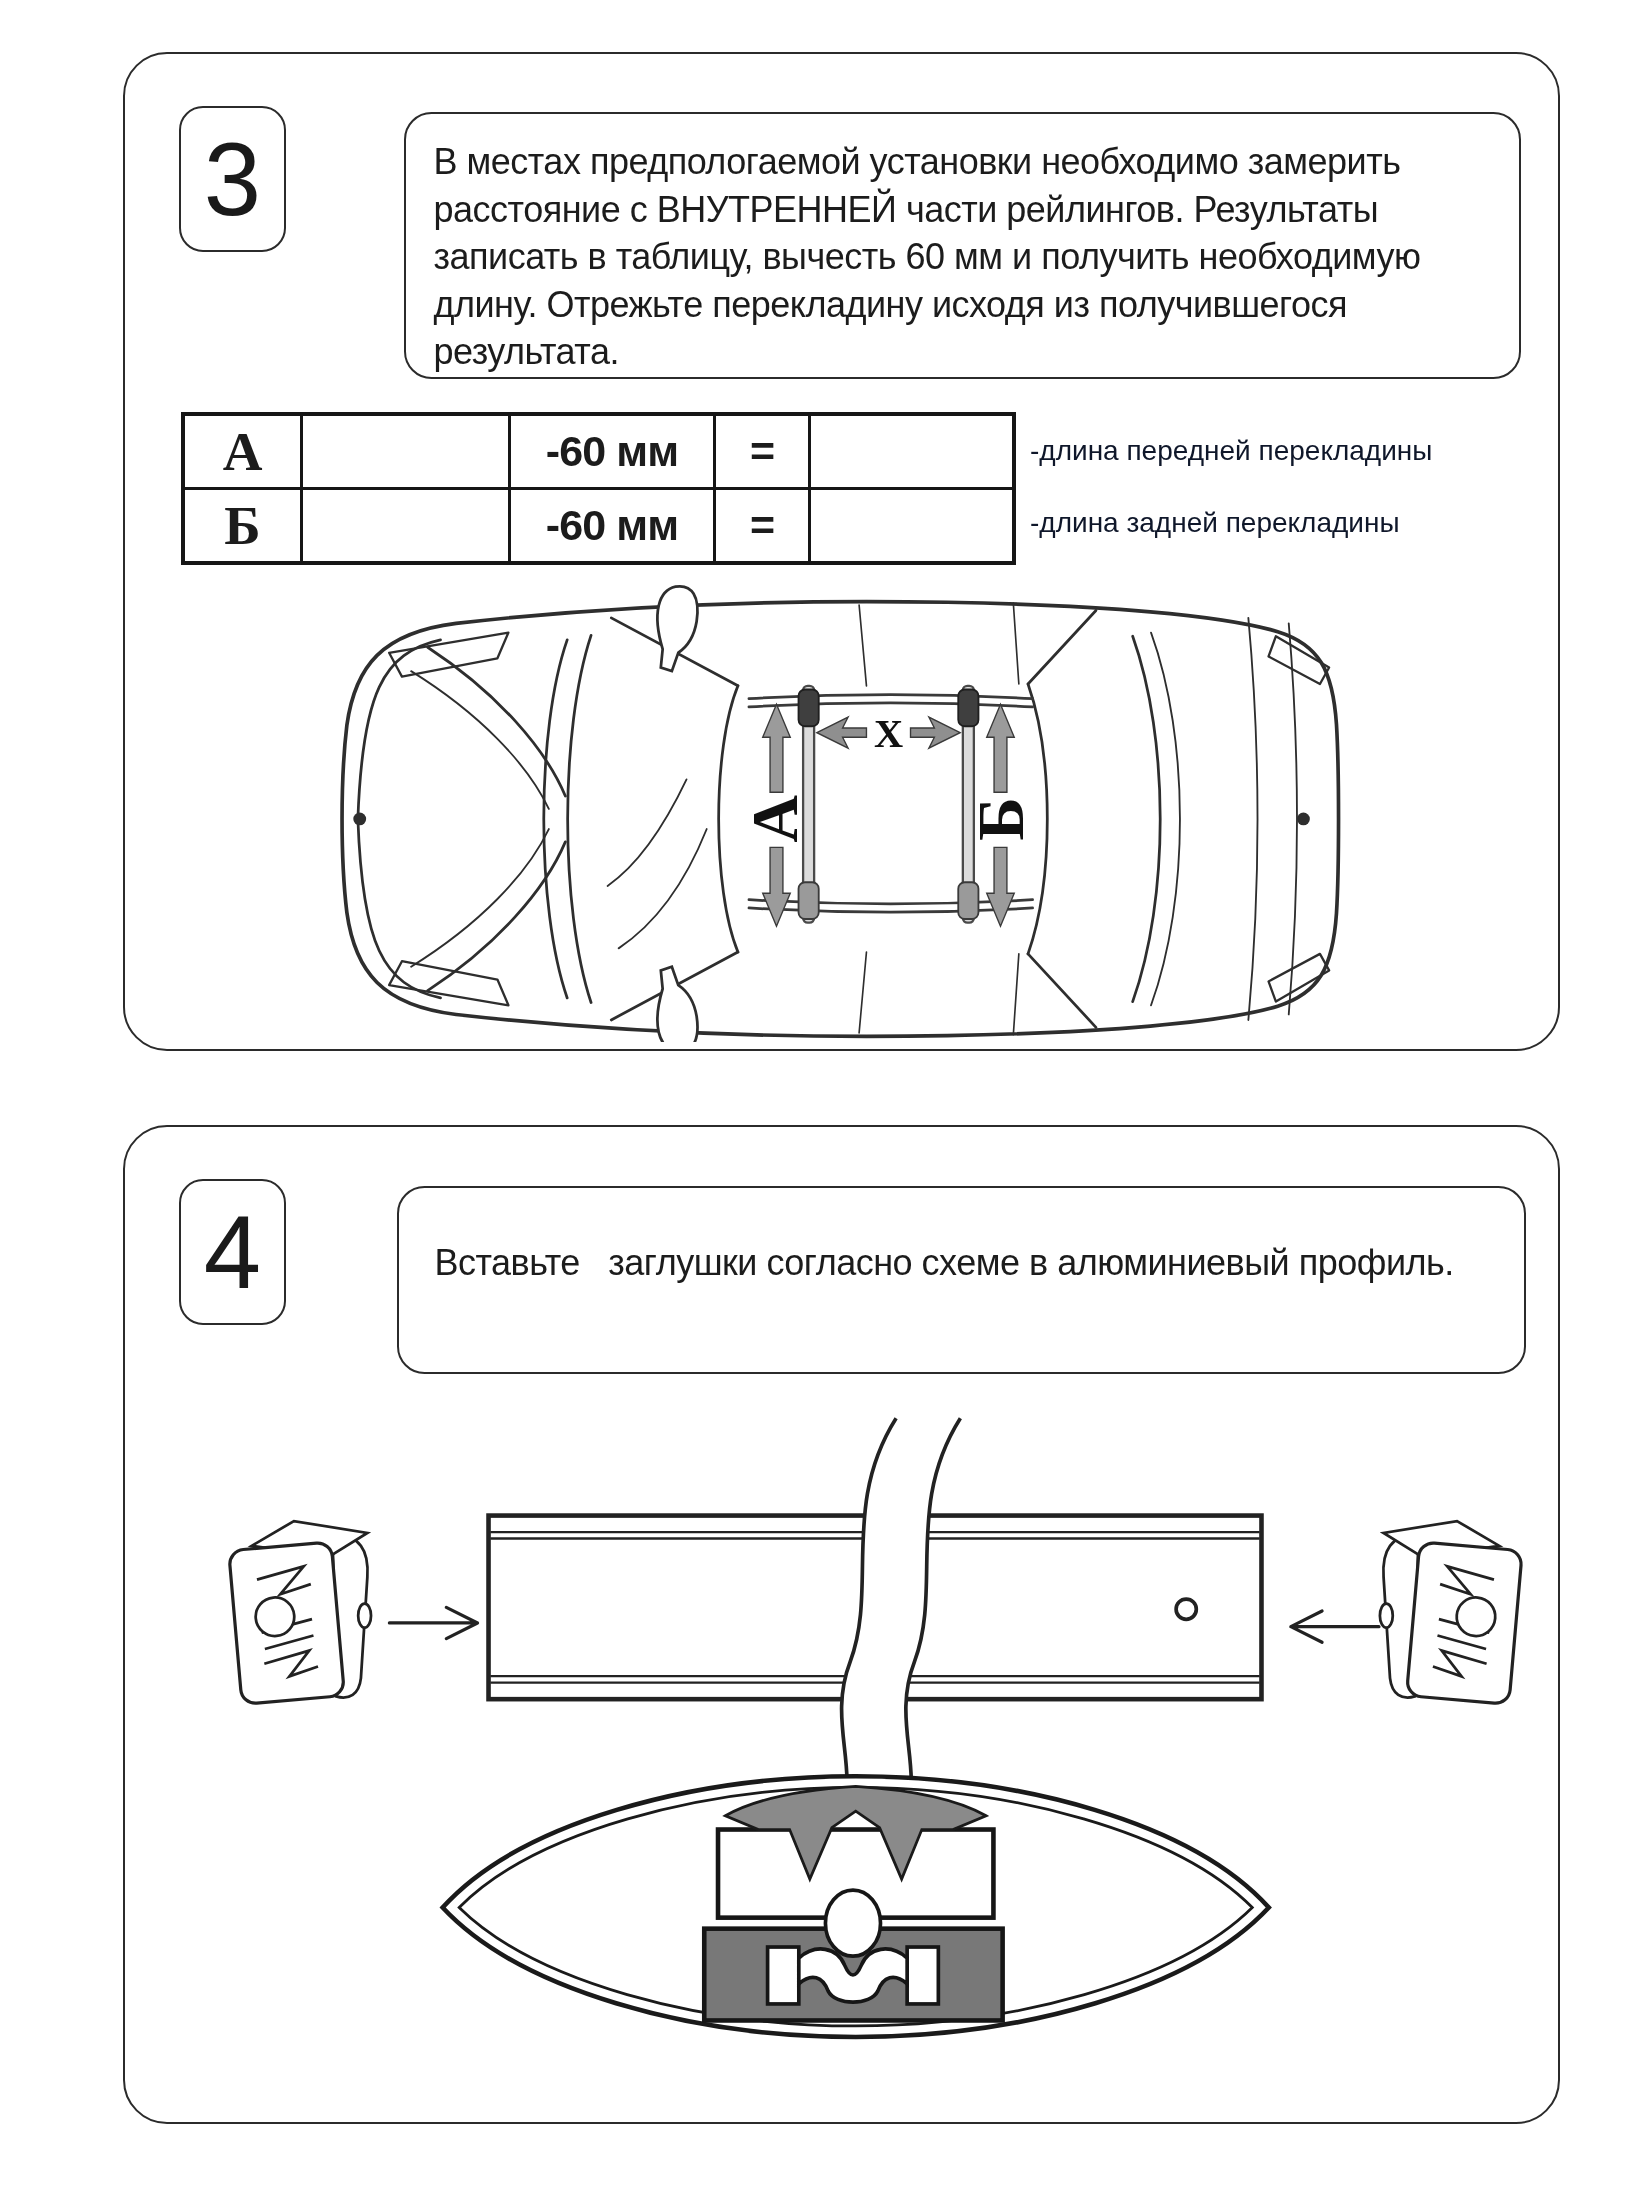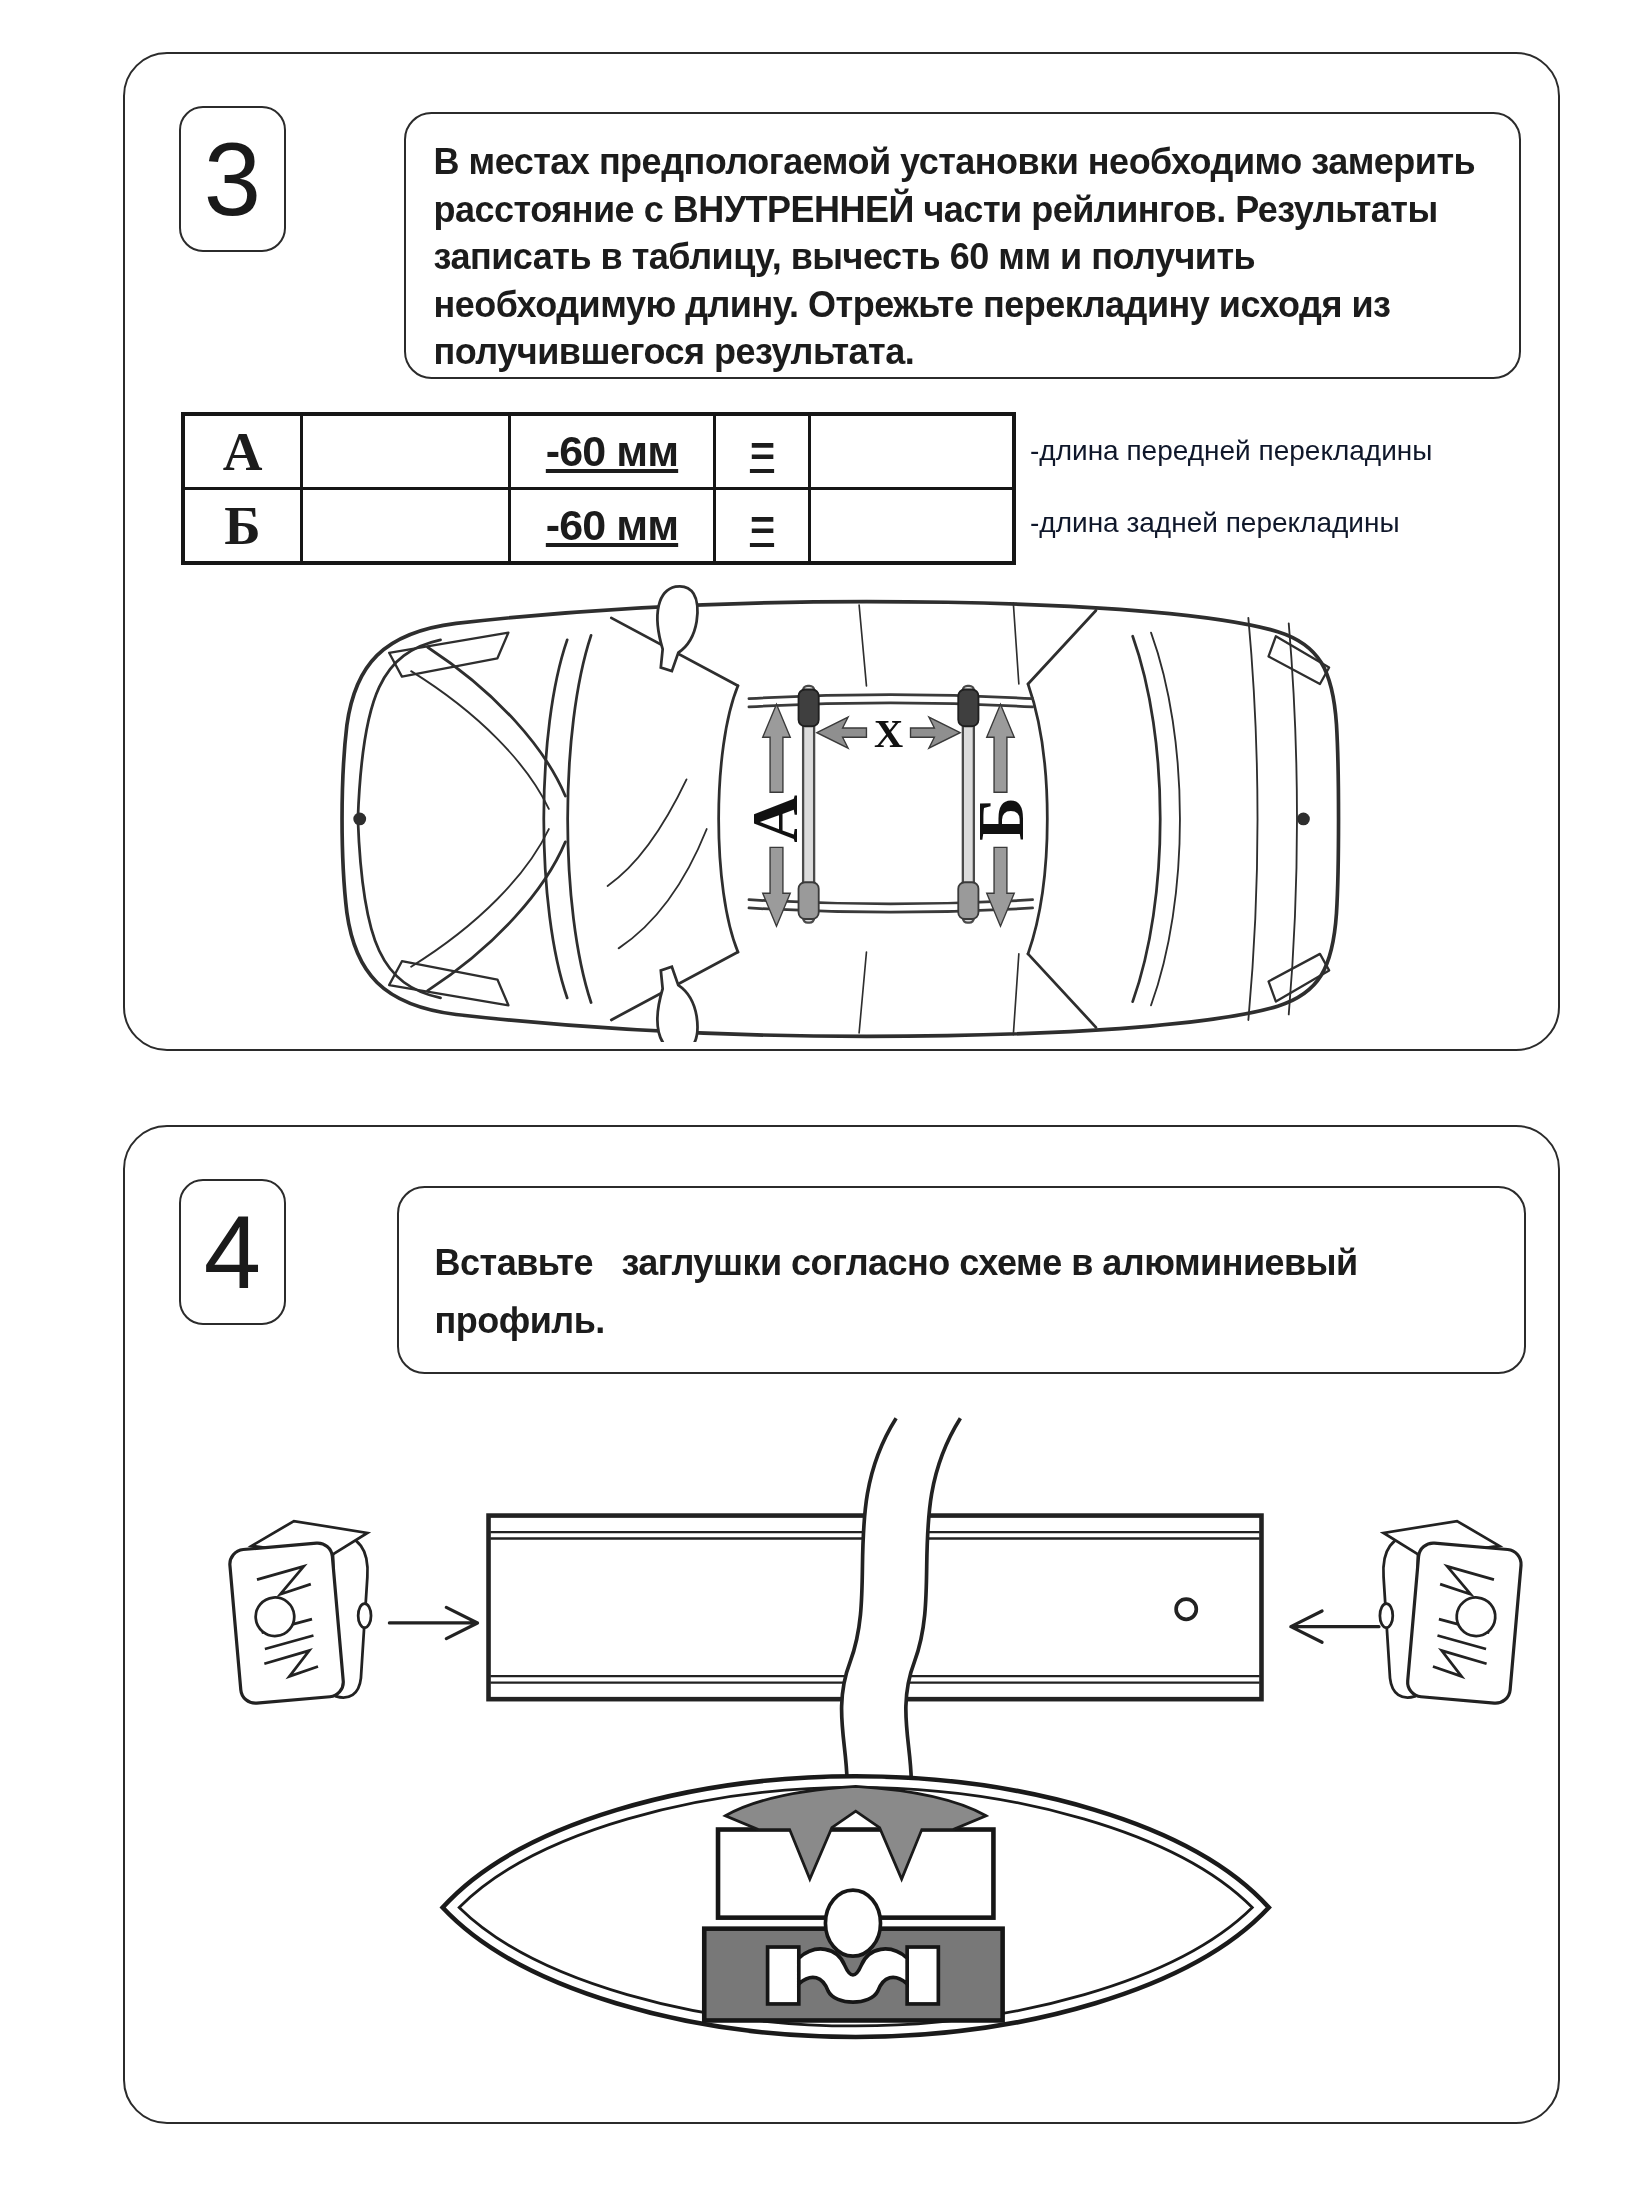--- a/index.html
+++ b/index.html
@@ -8,33 +8,33 @@
   .panel{position:absolute;left:123px;width:1433px;height:995px;
          border:2.8px solid #2b2b2b;border-radius:44px;background:#fff;}
   .panel.p1{top:52px;}
   .panel.p2{top:1125px;}
   .stepbox{position:absolute;left:54px;top:52px;width:103px;height:142px;
            border:2.8px solid #2b2b2b;border-radius:24px;display:flex;align-items:center;justify-content:center;}
   .stepnum{font-size:103px;font-weight:400;line-height:1;color:#1a1a1a;}
   .textbox{position:absolute;border:2.8px solid #2b2b2b;border-radius:27.5px;background:#fff;}
   .textbox.tb1{left:279px;top:58px;width:1113px;height:263px;}
   .textbox.tb2{left:272px;top:59px;width:1117px;height:184px;padding-left:8px;}
-  .textbox p{margin:0;padding:24px 31px 0 27.5px;font-weight:700;font-size:36px;line-height:1.32;
+  .textbox p{margin:0;padding:24px 31px 0 27.5px;font-weight:400;font-size:36px;line-height:1.32;
              letter-spacing:-0.5px;white-space:pre-wrap;}
   .textbox.tb2 p{padding-top:46px;line-height:1.62;}
   
   .mtable{position:absolute;left:56px;top:358px;display:grid;
           grid-template-columns:118px 208px 205px 95px 201px;background:#fff;
           border:4.6px solid #161616;}
   .mcell{height:71px;display:flex;align-items:center;justify-content:center;
          border-right:3.7px solid #161616;border-bottom:3.7px solid #161616;}
   .mcell:nth-child(5n){border-right:none;}
   .mcell:nth-child(n+6){border-bottom:none;}
   .mcell.letter{font-family:"Liberation Serif",serif;font-weight:700;font-size:55px;}
-  .mcell.ded,.mcell.eq{font-weight:700;font-size:43px;letter-spacing:-0.9px;text-decoration:underline;}
+  .mcell.ded,.mcell.eq{font-weight:700;font-size:43px;letter-spacing:-0.9px;}
   .tnote{position:absolute;left:905px;height:51px;line-height:51px;font-size:28px;color:#0f172a;}
   .tnote.n1{top:371px;}
   .tnote.n2{top:443px;}
   .diagram-svg{position:absolute;}
   svg text.rot-letter{font-family:"Liberation Serif",serif;font-weight:700;font-size:72px;fill:#111;}
   svg text.x-letter{font-family:"Liberation Serif",serif;font-weight:700;font-size:44px;fill:#111;}
 </style>
 </head>
 <body>
 

